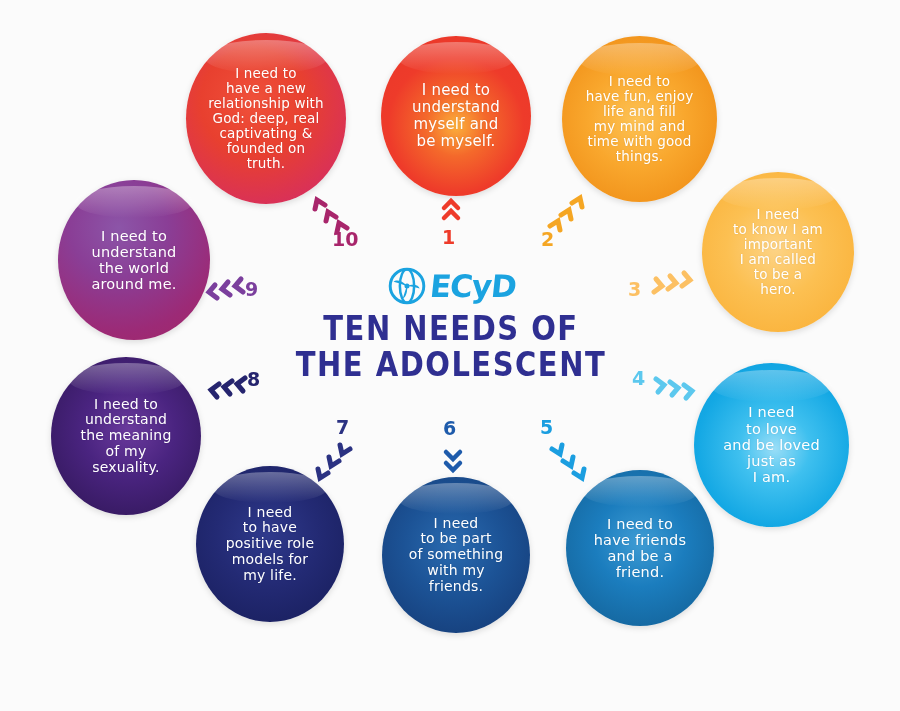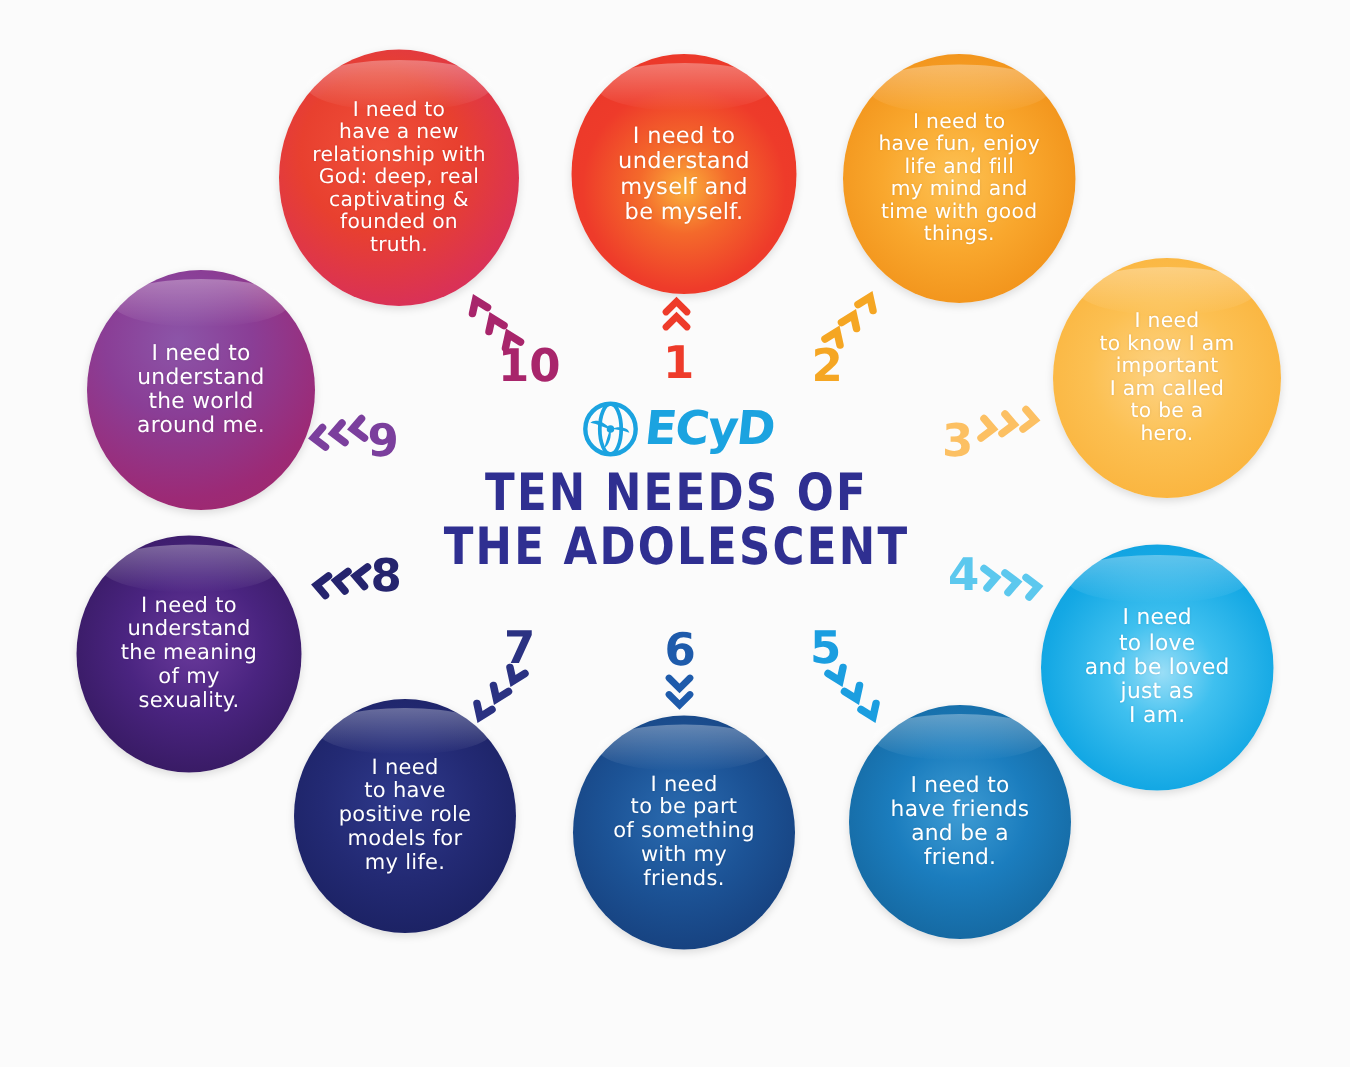--- a/index.html
+++ b/index.html
@@ -81,21 +81,21 @@
     white-space:pre-line;
     transform:scaleY(1.18);
     transform-origin:top center;
   }
 
   
   .num{
     position:absolute;
     font-family:"DejaVu Sans", sans-serif;
     font-weight:700;
-    font-size:30px;
+    font-size:19px;
     line-height:1;
     user-select:none;
   }
 
   
   .arrows{position:absolute;}
   .arrows svg{display:block;overflow:visible;}
 </style>
 </head>
 <body>

